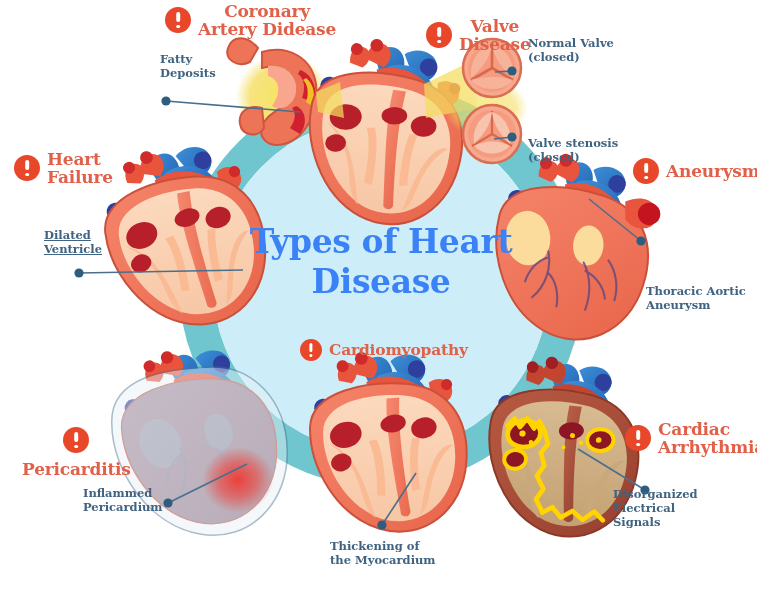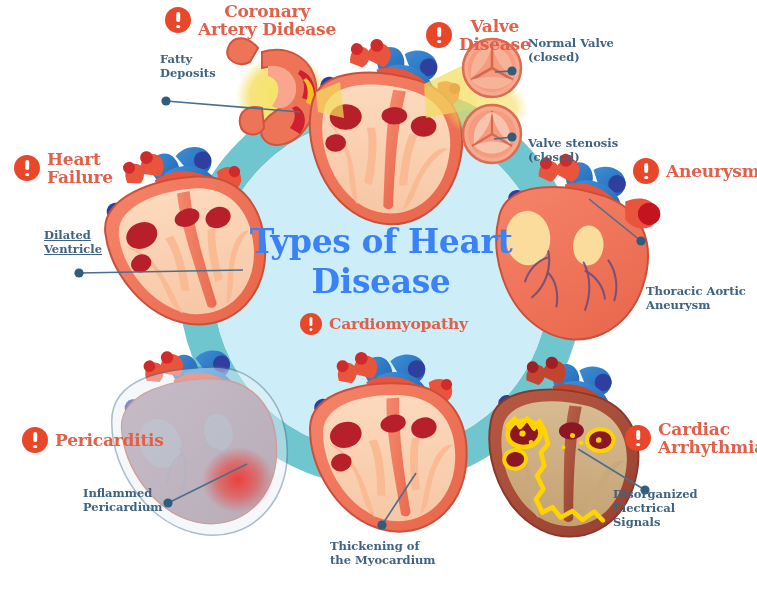--- a/index.html
+++ b/index.html
@@ -309,26 +309,26 @@
     <span class="badge"></span>
     <span class="cat-label">Heart
 Failure</span>
   </div>
 
   <div class="cat left" style="left:633px;top:158px;">
     <span class="badge"></span>
     <span class="cat-label">Aneurysm</span>
   </div>
 
-  <div class="cat left" style="left:300px;top:313px;justify-content:center;">
+  <div class="cat left" style="left:300px;top:339px;justify-content:center;">
     <span class="badge sm"></span>
     <span class="cat-label" style="font-size:15.5px;">Cardiomyopathy</span>
   </div>
 
-  <div class="cat left" style="left:22px;top:427px;">
+  <div class="cat left" style="left:22px;top:427px;flex-direction:column;">
     <span class="badge"></span>
     <span class="cat-label">Pericarditis</span>
   </div>
 
   <div class="cat left" style="left:625px;top:420px;">
     <span class="badge"></span>
     <span class="cat-label">Cardiac
 Arrhythmia</span>
   </div>
 

